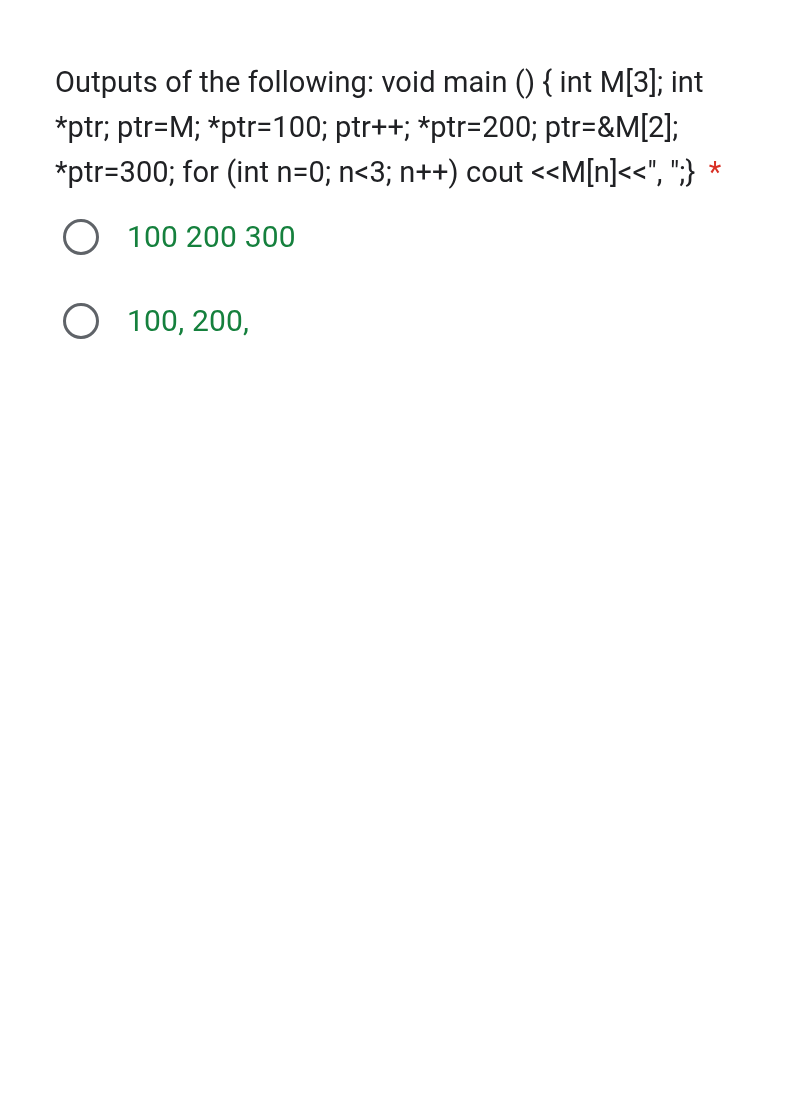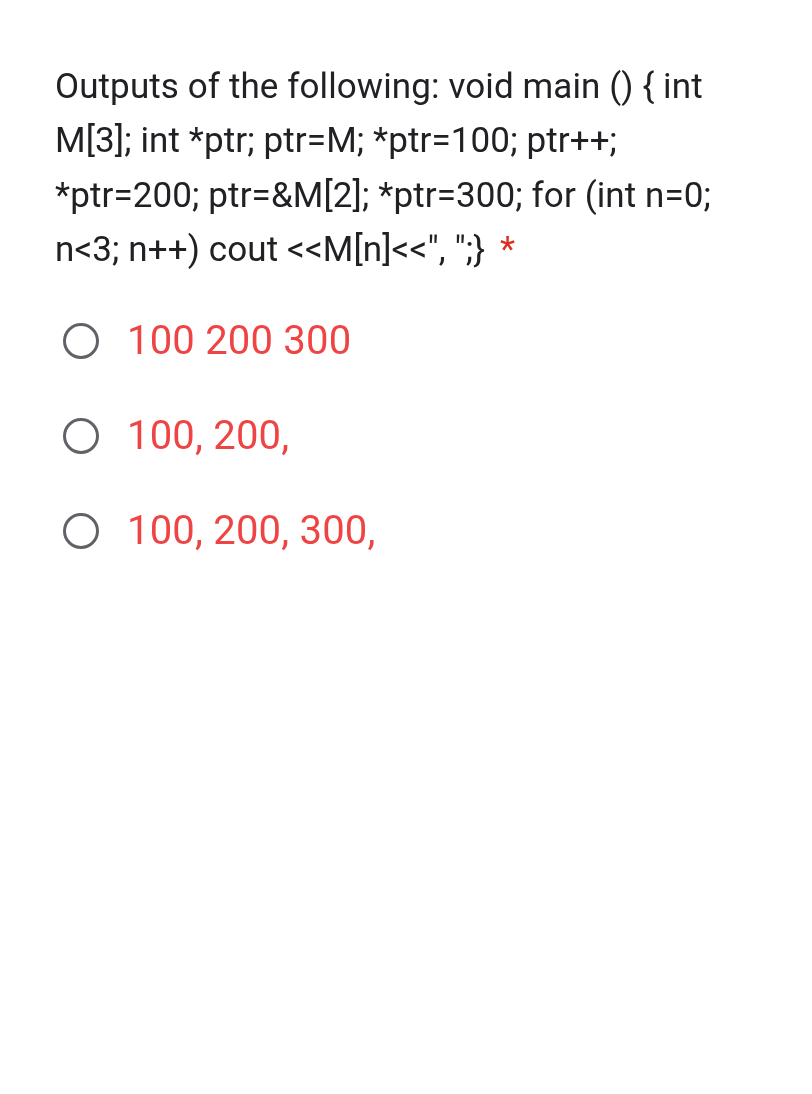--- a/index.html
+++ b/index.html
@@ -9,25 +9,25 @@
     }
     body {
       width: 812px;
       height: 1094px;
       background: #ffffff;
       font-family: 'Google Sans', Roboto, Arial, sans-serif;
       padding: 60px 55px 50px 55px;
       color: #202124;
     }
     .question-text {
-      font-size: 35px;
+      font-size: 29px;
       line-height: 1.55;
       color: #202124;
       letter-spacing: 0.1px;
-      margin-bottom: 40px;
+      margin-bottom: 24px;
     }
     .required {
       color: #d93025;
       margin-left: 6px;
     }
     .options {
       display: flex;
       flex-direction: column;
       gap: 48px;
       padding-left: 8px;
@@ -40,39 +40,35 @@
     }
     .radio {
       width: 36px;
       height: 36px;
       border: 3px solid #5f6368;
       border-radius: 50%;
       flex-shrink: 0;
       background: #fff;
     }
     .option-label {
-      font-size: 40px;
-      color: #ef4444;
+      font-size: 30px;
+      color: #15803d;
       letter-spacing: 0.2px;
     }
   </style>
 </head>
 <body>
 
 <div class="question-text">
   <span>Outputs of the following: void main () { int M[3]; int *ptr; ptr=M; *ptr=100; ptr++; *ptr=200; ptr=&amp;M[2]; *ptr=300; for (int n=0; n&lt;3; n++) cout &lt;&lt;M[n]&lt;&lt;", ";}</span>
   <span class="required">*</span>
 </div>
 
 <div class="options">
   <div class="option">
     <div class="radio"></div>
     <div class="option-label">100 200 300</div>
   </div>
   <div class="option">
     <div class="radio"></div>
     <div class="option-label">100, 200,</div>
   </div>
-  <div class="option">
-    <div class="radio"></div>
-    <div class="option-label">100, 200, 300,</div>
-  </div>
 </div>
 
 </body></html>

